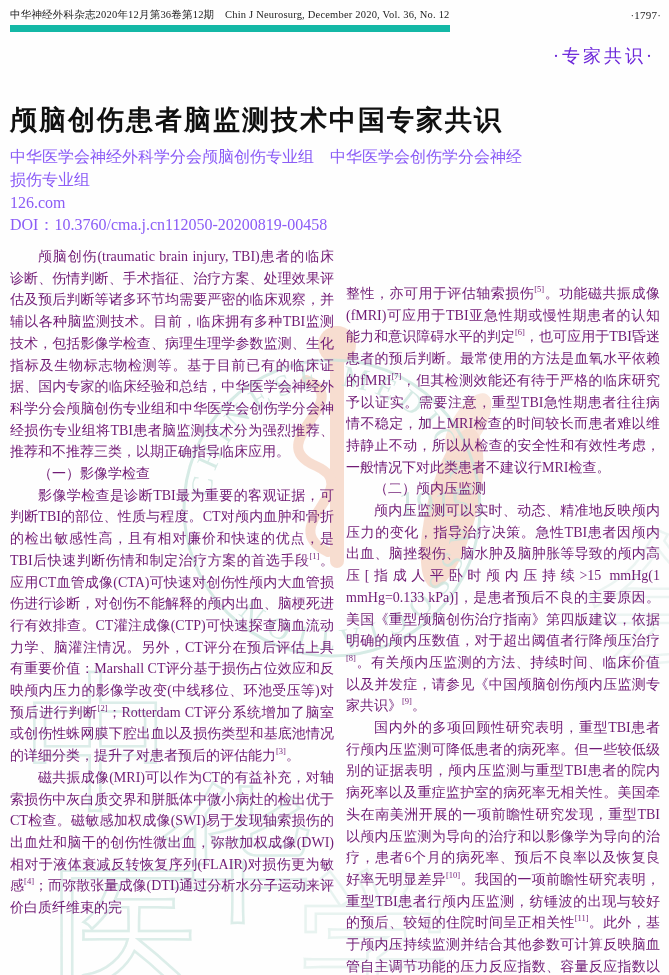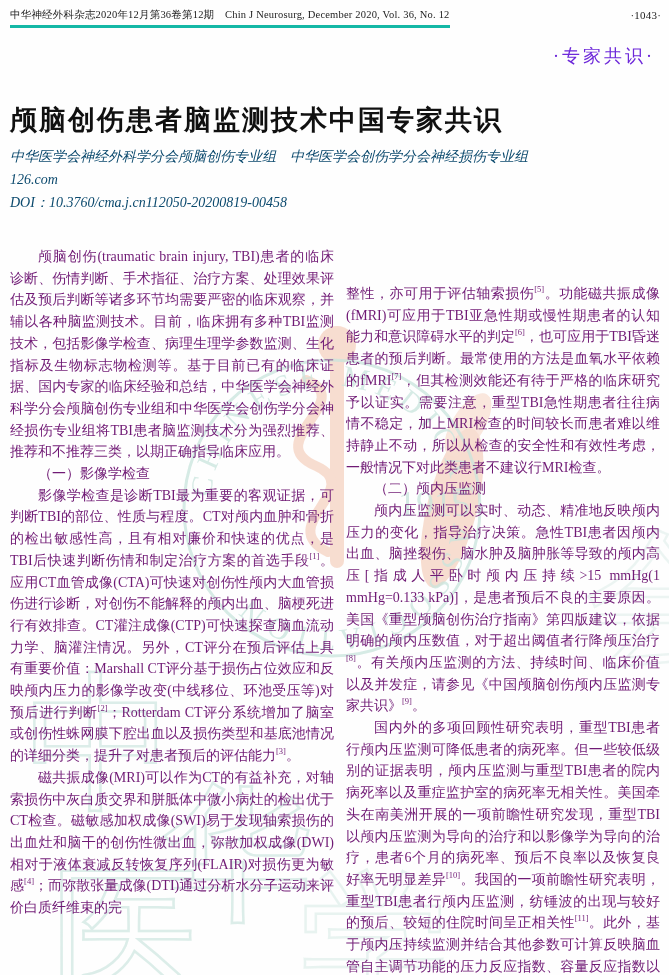--- a/index.html
+++ b/index.html
@@ -10,33 +10,33 @@
     overflow:hidden;
     font-family:"Liberation Serif","DejaVu Serif",serif;
     color:#1a1a1a;
   }
   .watermark{position:absolute;left:0;top:0;pointer-events:none;}
   .header{
     position:absolute;top:8px;left:10px;right:8px;
     display:flex;justify-content:space-between;align-items:flex-start;
     font-size:10.5px;letter-spacing:0.2px;color:#1c1c1c;
   }
-  .header .jline{border-bottom:3px solid #14b8a6;padding-bottom:3px;}
+  .header .jline{border-bottom:7px solid #14b8a6;padding-bottom:3px;}
   .header .pagenum{font-size:11px;padding-top:1px;}
   .section-label{
     position:absolute;top:44px;right:14px;
     font-size:18px;letter-spacing:3px;color:#6d28d9;
   }
   .title{
     position:absolute;top:84px;left:10px;width:649px;
     font-size:27px;font-weight:700;letter-spacing:2px;color:#101010;
   }
   .byline{
     position:absolute;top:146px;left:10px;width:520px;
-    font-size:14px;line-height:22.8px;color:#0c4a6e;font-style:italic;
+    font-size:16px;line-height:22.8px;color:#8b5cf6;
   }
   .col{
     position:absolute;top:246px;height:722px;overflow:hidden;
     font-size:14px;line-height:21.7px;text-align:justify;color:#701a75;
   }
   #col-left{left:10px;width:324px;}
   #col-right{left:346px;width:314px;margin-top:37px;}
   .col p{margin:0;text-indent:2em;}
   .col p.cont{text-indent:0;}
   .col p.h1{font-weight:700;}
@@ -69,21 +69,21 @@
       <text x="26" y="795" stroke="#c9e4dd">中</text>
       <text x="162" y="905" stroke="#c9e4dd">华</text>
       <text x="52" y="988" stroke="#c9e4dd">医</text>
       <text x="300" y="992" opacity="0.6" stroke="#c9e4dd">学</text>
       <text x="585" y="650" opacity="0.5" stroke="#c9e4dd">会</text>
     </g>
   </svg>
 
   <div class="header">
     <span class="jline">中华神经外科杂志2020年12月第36卷第12期　Chin J Neurosurg, December 2020, Vol. 36, No. 12</span>
-    <span class="pagenum">·1043·</span>
+    <span class="pagenum">·1797·</span>
   </div>
 
   <div class="section-label">·专家共识·</div>
 
   <h1 class="title">颅脑创伤患者脑监测技术中国专家共识</h1>
 
   <div class="byline">
     <div>中华医学会神经外科学分会颅脑创伤专业组　中华医学会创伤学分会神经损伤专业组</div>
     <div>126.com</div>
     <div>DOI：10.3760/cma.j.cn112050-20200819-00458</div>

